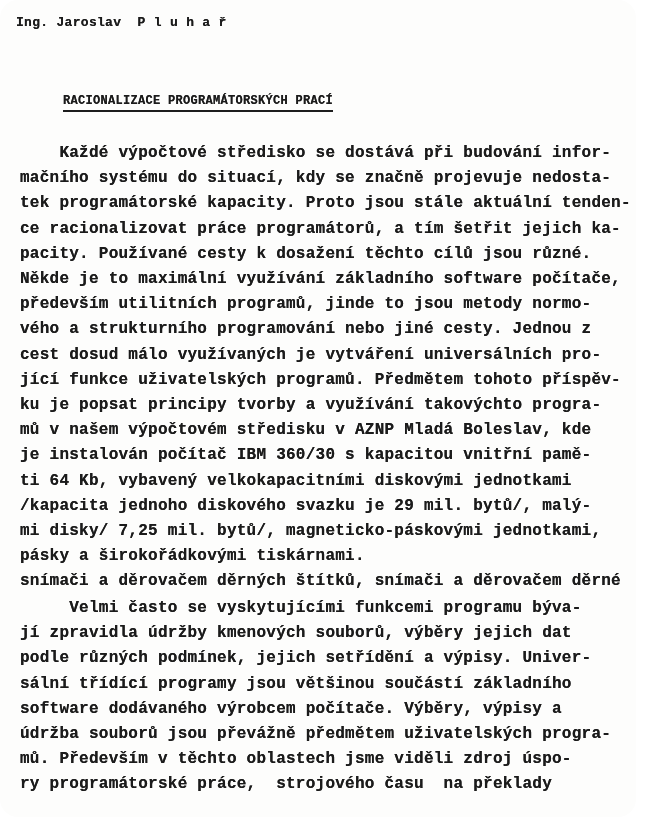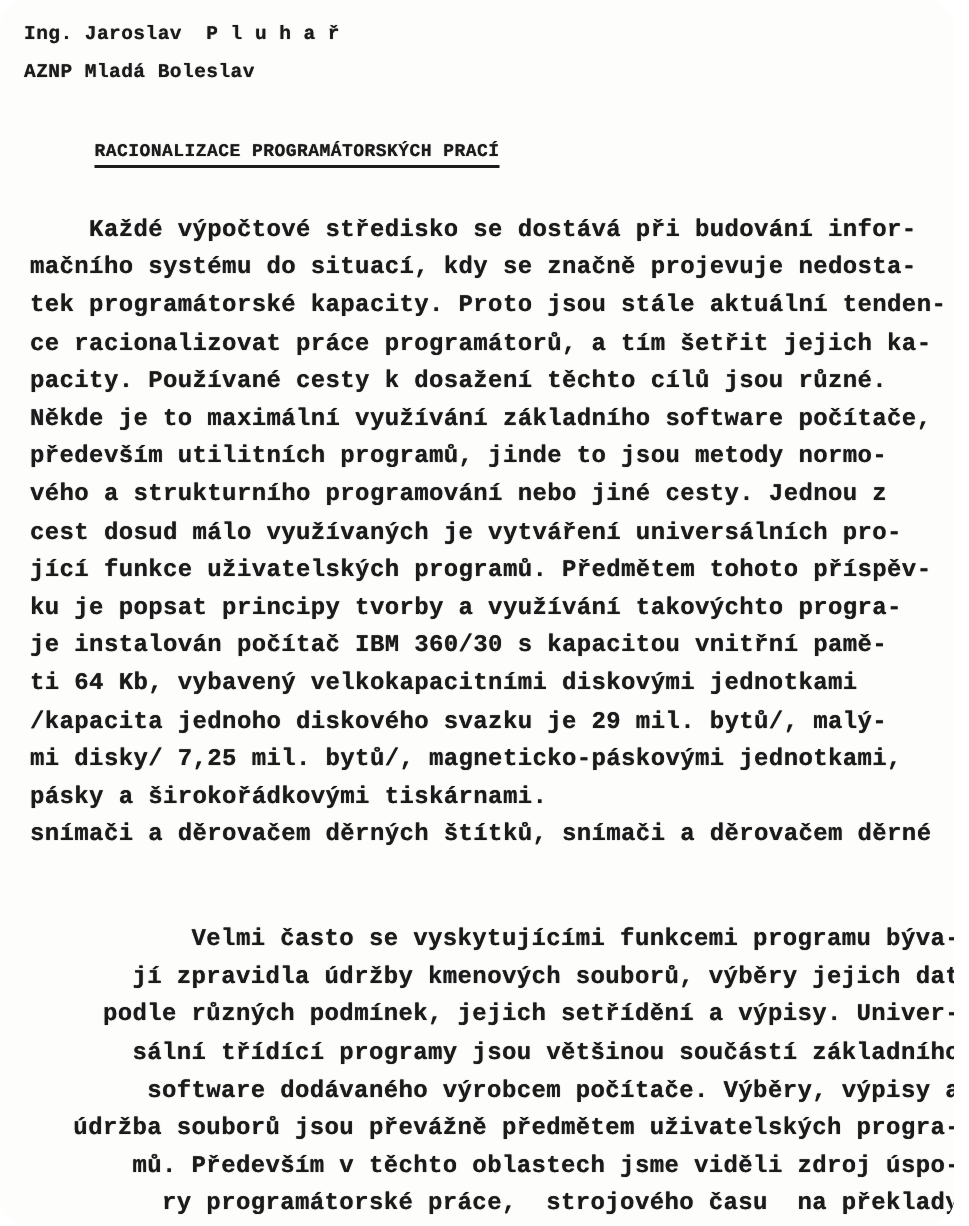--- a/index.html
+++ b/index.html
@@ -40,52 +40,52 @@
     white-space: pre;
     border-bottom: 2.5px solid #1d1d1d;
     padding-bottom: 2px;
   }
   .para {
     position: absolute;
     left: 20px;
     width: 620px;
   }
   .para-1 { top: 141px; }
-  .para-2 { top: 614px; text-align: right; }
+  .para-2 { top: 596px; }
   .text-line {
     font-size: 16px;
     line-height: 25.2px;
     white-space: pre;
     letter-spacing: 0.25px;
   }
 </style>
 </head>
 <body>
 
 <div class="page">
 
   <div class="header">
     <div class="header-line">Ing. Jaroslav  P l u h a ř</div>
-    <div class="header-line">AZNP Mladá Boleslav</div>
   </div>
 
   <div class="title">RACIONALIZACE PROGRAMÁTORSKÝCH PRACÍ</div>
 
   <div class="para para-1">
       <div class="text-line">    Každé výpočtové středisko se dostává při budování infor-</div>
       <div class="text-line">mačního systému do situací, kdy se značně projevuje nedosta-</div>
       <div class="text-line">tek programátorské kapacity. Proto jsou stále aktuální tenden-</div>
       <div class="text-line">ce racionalizovat práce programátorů, a tím šetřit jejich ka-</div>
       <div class="text-line">pacity. Používané cesty k dosažení těchto cílů jsou různé.</div>
       <div class="text-line">Někde je to maximální využívání základního software počítače,</div>
       <div class="text-line">především utilitních programů, jinde to jsou metody normo-</div>
       <div class="text-line">vého a strukturního programování nebo jiné cesty. Jednou z</div>
       <div class="text-line">cest dosud málo využívaných je vytváření universálních pro-</div>
       <div class="text-line">jící funkce uživatelských programů. Předmětem tohoto příspěv-</div>
       <div class="text-line">ku je popsat principy tvorby a využívání takovýchto progra-</div>
+      <div class="text-line">mů v našem výpočtovém středisku v AZNP Mladá Boleslav, kde</div>
       <div class="text-line">je instalován počítač IBM 360/30 s kapacitou vnitřní pamě-</div>
       <div class="text-line">ti 64 Kb, vybavený velkokapacitními diskovými jednotkami</div>
       <div class="text-line">/kapacita jednoho diskového svazku je 29 mil. bytů/, malý-</div>
       <div class="text-line">mi disky/ 7,25 mil. bytů/, magneticko-páskovými jednotkami,</div>
       <div class="text-line">pásky a širokořádkovými tiskárnami.</div>
       <div class="text-line">snímači a děrovačem děrných štítků, snímači a děrovačem děrné</div>
     </div>
 
   <div class="para para-2">
       <div class="text-line">     Velmi často se vyskytujícími funkcemi programu býva-</div>

